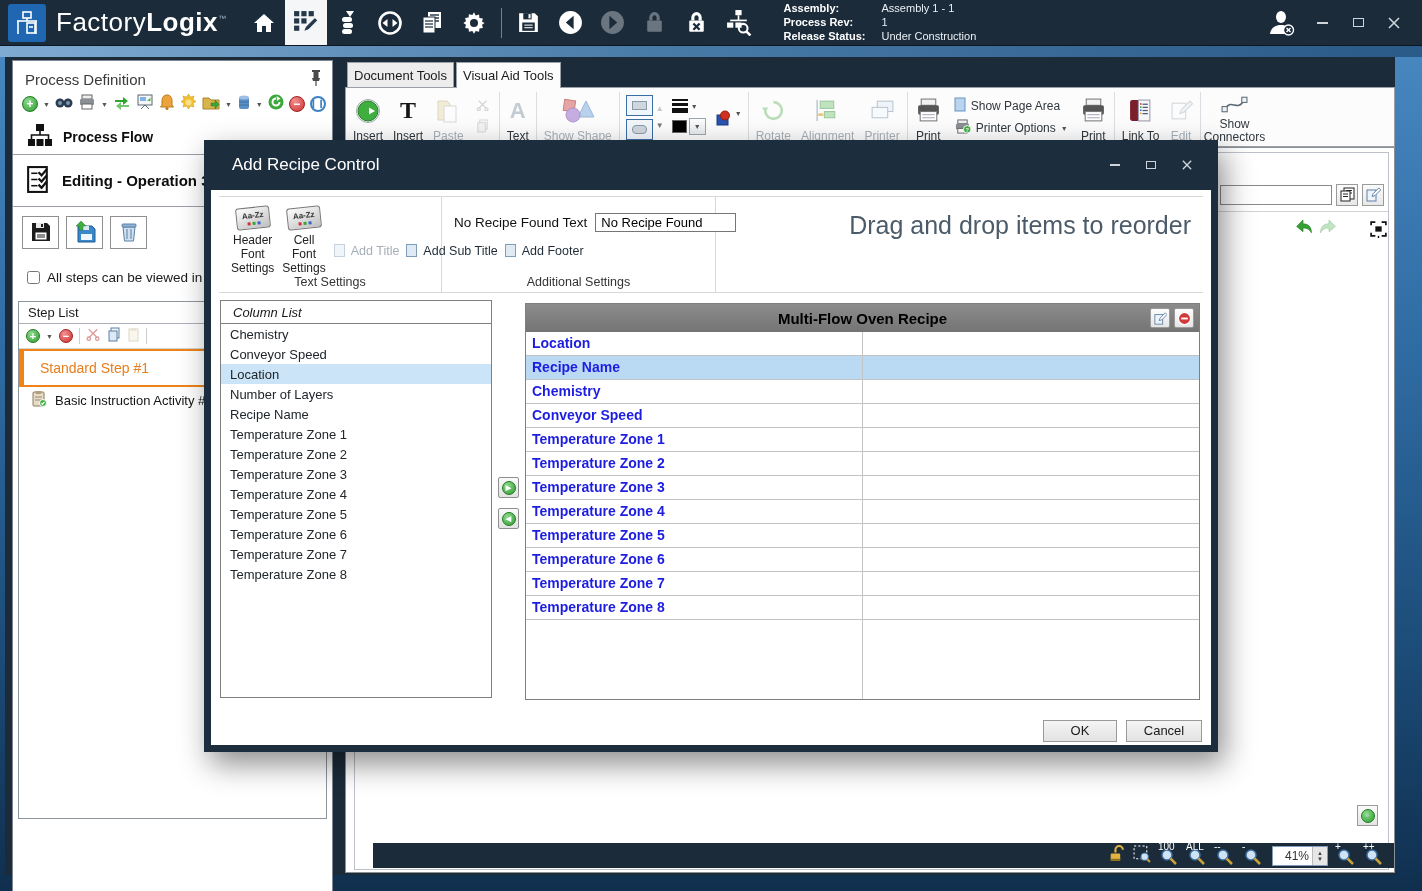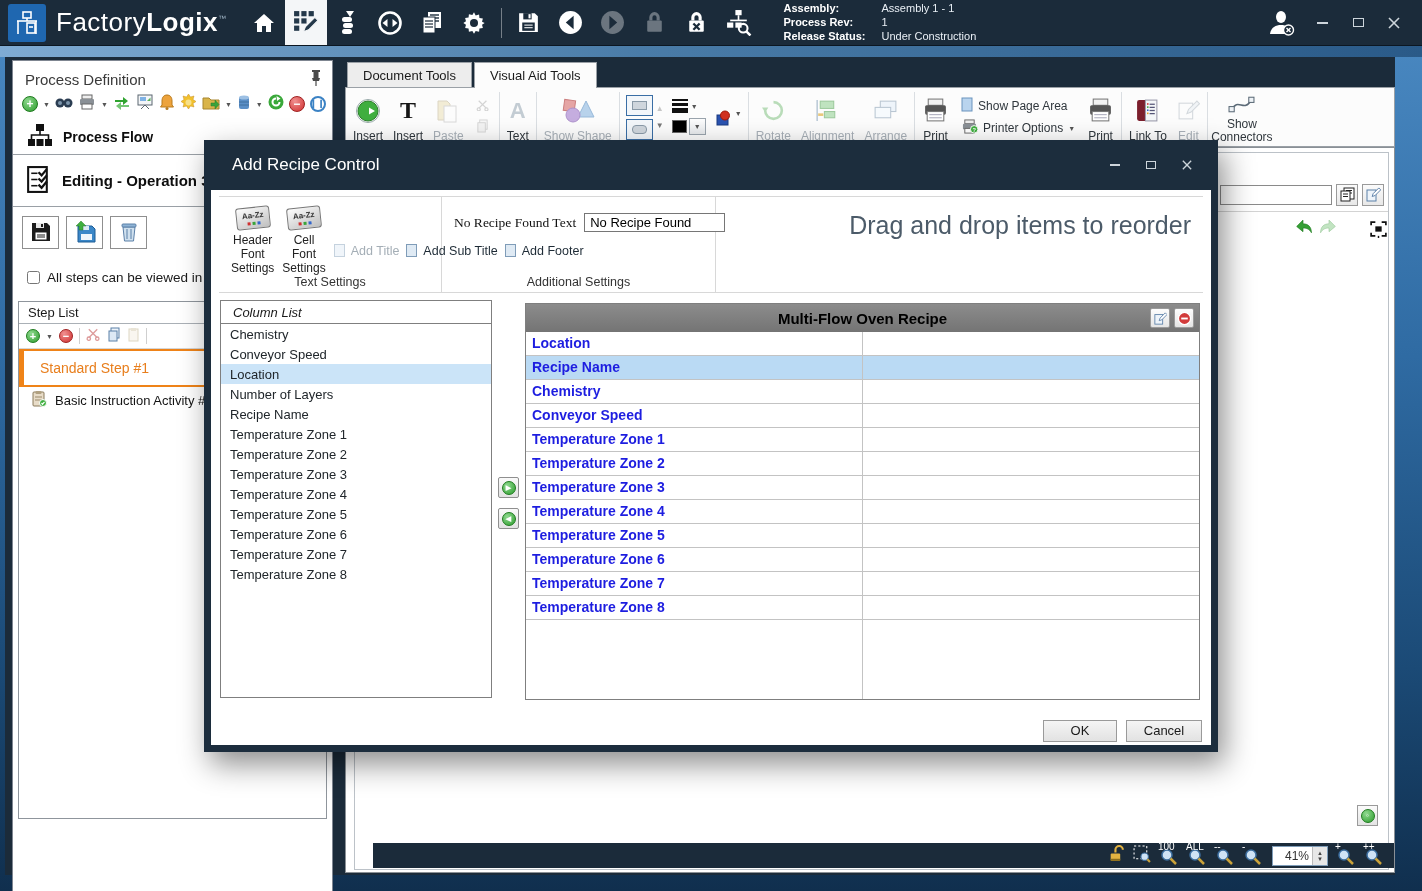--- a/index.html
+++ b/index.html
@@ -51,21 +51,21 @@
   .sl-header { height:22px; display:flex; align-items:center; padding-left:9px; font-size:13px; color:#1a1a1a; border-bottom:1px solid #aab0b6; }
   .sl-toolbar { height:25px; display:flex; align-items:center; gap:6px; padding-left:7px; border-bottom:1px solid #d6d6d6; }
   .sl-vsep { width:1px; height:16px; background:#cfcfcf; }
   .step-item { height:30px; display:flex; align-items:center; padding-left:16px; font-size:14px; color:#1a1a1a; background:#fff; }
   .step-item.selected { height:38px; border-top:2px solid #ef8318; border-bottom:2px solid #ef8318; border-left:5px solid #ef8318; color:#e87e1c; }
   .activity-item { height:26px; display:flex; align-items:center; gap:8px; padding-left:12px; font-size:13px; color:#141414; }
 
   
   .ribbon { position:absolute; left:345px; top:62px; width:1050px; height:85px; z-index:2; }
   .rtabs { display:flex; height:25px; padding-left:2px; position:relative; z-index:3; }
-  .rtab { padding:0 15px; display:flex; align-items:center; font-size:13px; color:#1a1a1a; background:#ededed; border:1px solid #9aa0a6; border-bottom:none; margin-right:2px; }
+  .rtab { padding:0 6px; display:flex; align-items:center; font-size:13px; color:#1a1a1a; background:#ededed; border:1px solid #9aa0a6; border-bottom:none; margin-right:2px; }
   .rtab.selected { background:#fcfcfc; margin-bottom:-1px; }
   .rbody { position:absolute; top:25px; left:0; right:0; bottom:0; background:#fcfcfc; border:1px solid #9aa0a6; display:flex; align-items:stretch; padding:1px 2px; overflow:hidden; }
   .rtool { display:flex; flex-direction:column; align-items:center; justify-content:space-between; padding:4px 5px 2px; }
   .rtool .ic { flex:1; display:flex; align-items:center; justify-content:center; margin-bottom:2px; }
   .rlabel { font-size:12px; color:#30373d; line-height:13px; text-align:center; }
   .rlabel.dim { color:#a8b0b8; }
   .rsep { width:1px; background:#dadee2; margin:3px 2px; }
   .rstack { display:flex; flex-direction:column; justify-content:center; gap:4px; padding:0 7px; }
   .rrow { display:flex; align-items:center; gap:5px; font-size:12px; color:#30373d; }
   .shape-cluster { display:flex; align-items:center; gap:3px; padding:0 4px; }
@@ -114,21 +114,21 @@
   .plaque .txt { font-size:8px; font-weight:700; color:#333; line-height:8px; }
   .plaque .dots { display:flex; gap:2px; margin-top:2px; }
   .dot { width:3px; height:3px; }
   .add-stack { display:flex; flex-direction:row; gap:7px; padding-top:2px; }
   .add-item { display:flex; align-items:center; gap:6px; font-size:12.5px; color:#1e2b36; white-space:nowrap; }
   .add-item.dim { color:#a4aeb6; }
   .page-ic { width:11px; height:13px; background:#dfeaf4; border:1px solid #7f9cb8; display:inline-block; }
   .page-ic.dim { opacity:.45; }
   .g-add { width:273px; padding:16px 0 0 12px; }
   .g-add .row { display:flex; align-items:center; gap:8px; }
-  .g-add label { font-size:13.5px; color:#111; white-space:nowrap;font-family:Liberation Serif, serif; }
+  .g-add label { font-size:13.5px; color:#111; white-space:nowrap; }
   .g-add input { width:141px; height:19px; border:1px solid #767676; font-size:13px; padding:0 5px; font-family:"Liberation Sans",sans-serif; }
   .g-hint { flex:1; display:flex; justify-content:flex-end; padding:14px 12px 0 0; }
   .hint-text { font-size:25px; color:#4c5b69; }
   .col-list { position:absolute; left:9px; top:110px; width:272px; height:398px; border:1px solid #7f7f7f; }
   .cl-header { height:23px; display:flex; align-items:center; padding-left:12px; font-size:13px; color:#1a1a1a; border-bottom:1px solid #7f7f7f;font-style:italic; }
   .cl-item { height:20px; display:flex; align-items:center; padding-left:9px; font-size:13px; color:#20262b; }
   .cl-item.selected { background:#cbe4f8; }
   .move-btn { position:absolute; width:21px; height:21px; border:1px solid #8f8f8f; border-radius:2px; background:linear-gradient(#fafafa,#e2e2e2); display:flex; align-items:center; justify-content:center; }
   .mv-right { left:287px; top:287px; } .mv-left { left:287px; top:318px; }
   .recipe-table { position:absolute; left:314px; top:113px; width:675px; height:397px; border:1px solid #7f7f7f; }
@@ -624,21 +624,21 @@
         </span>
       <span class="rlabel dim">Alignment</span>
     </div>
     <div class="rtool">
       <span class="ic">
           <svg width="27" height="23" viewBox="0 0 26 22">
             <rect x="8" y="2" width="15" height="10" fill="#eef4fa" stroke="#b9c6d2"></rect>
             <rect x="3" y="8" width="15" height="10" fill="#f6fafd" stroke="#b9c6d2"></rect>
           </svg>
         </span>
-      <span class="rlabel dim">Arrange</span>
+      <span class="rlabel dim">Printer</span>
     </div>
     <div class="rsep"></div>
     <div class="rtool">
       <span class="ic">
           <svg width="27" height="25" viewBox="0 0 26 24">
             <rect x="6" y="1" width="14" height="6" fill="#f2f2f2" stroke="#777"></rect>
             <rect x="3" y="7" width="20" height="9" rx="1.5" fill="#555"></rect>
             <rect x="5" y="13" width="16" height="9" fill="#fff" stroke="#777"></rect>
             <line x1="7" y1="16" x2="19" y2="16" stroke="#aab"></line>
             <line x1="7" y1="19" x2="19" y2="19" stroke="#aab"></line>

